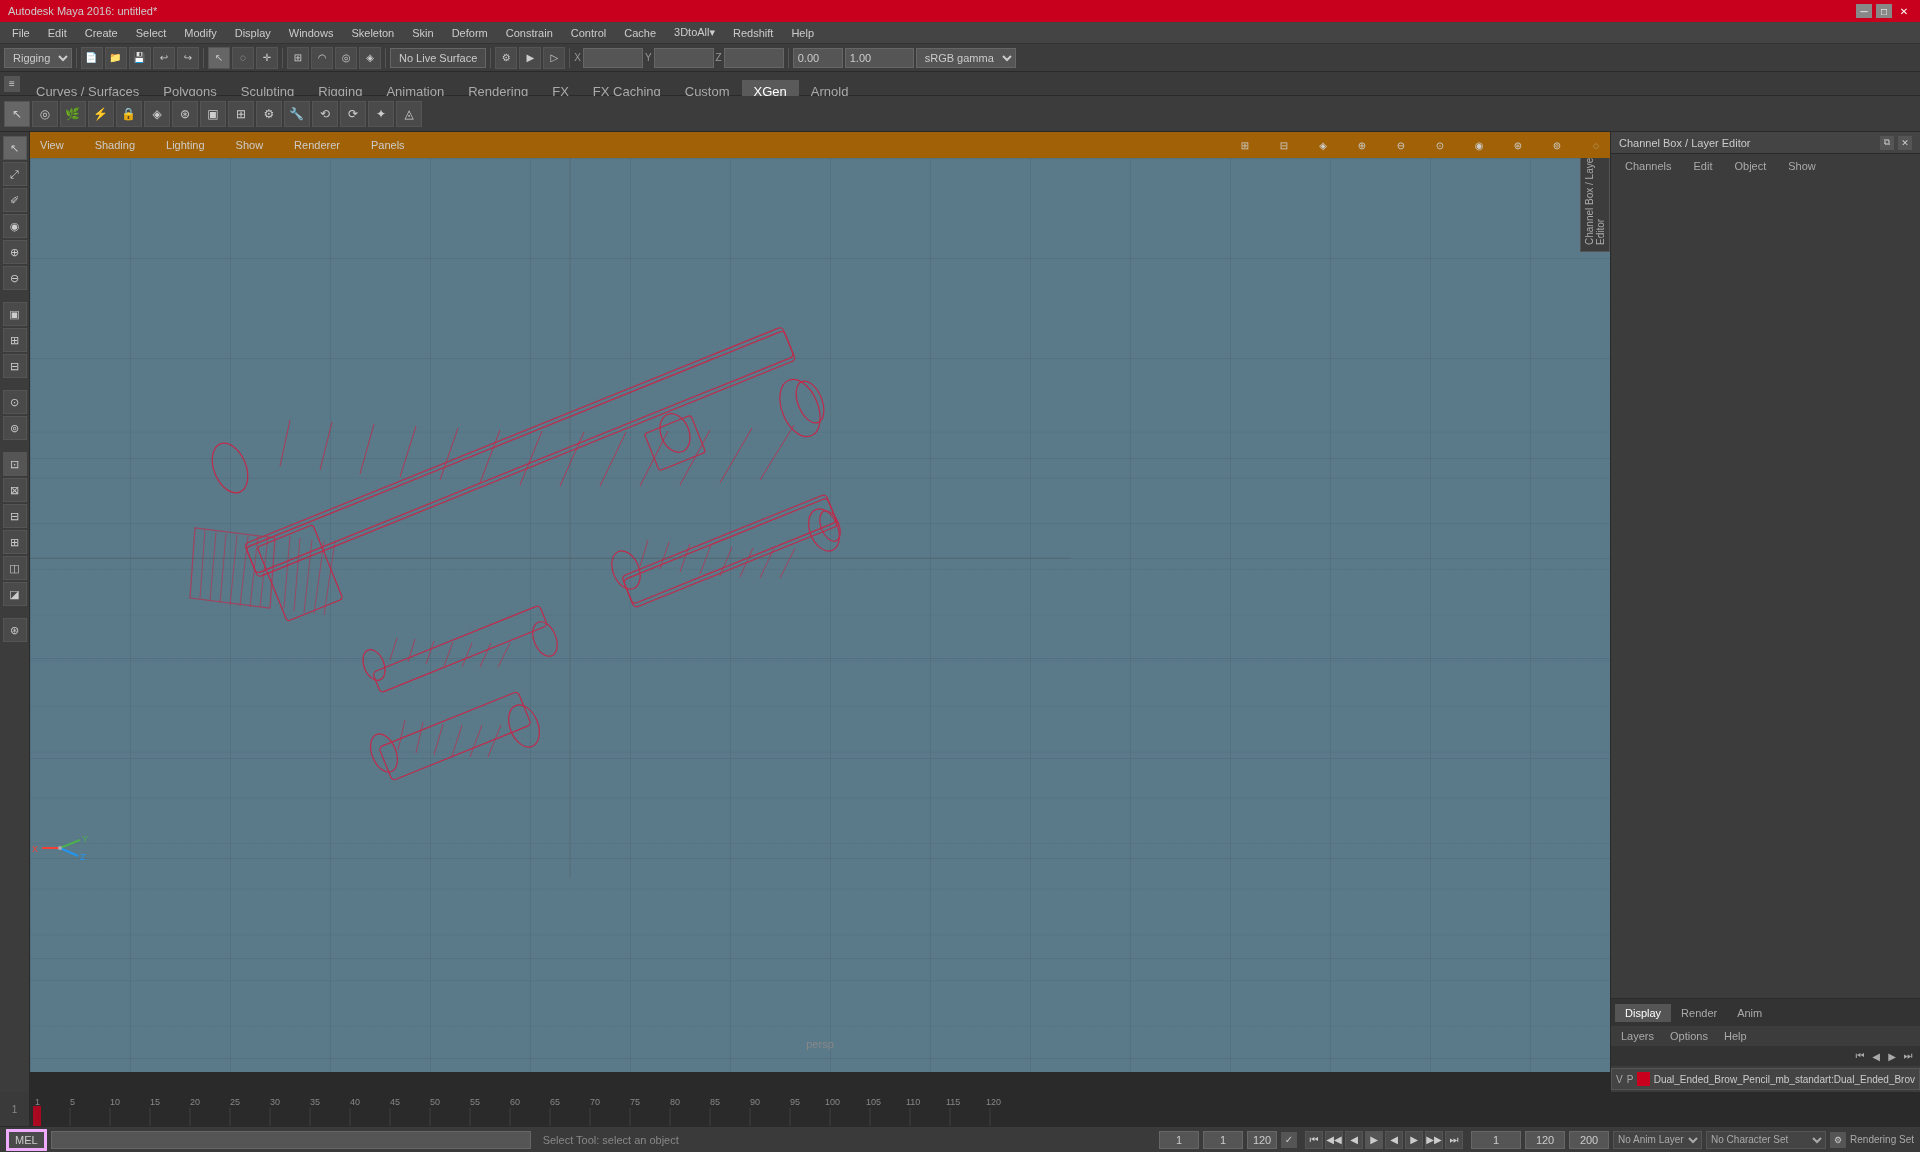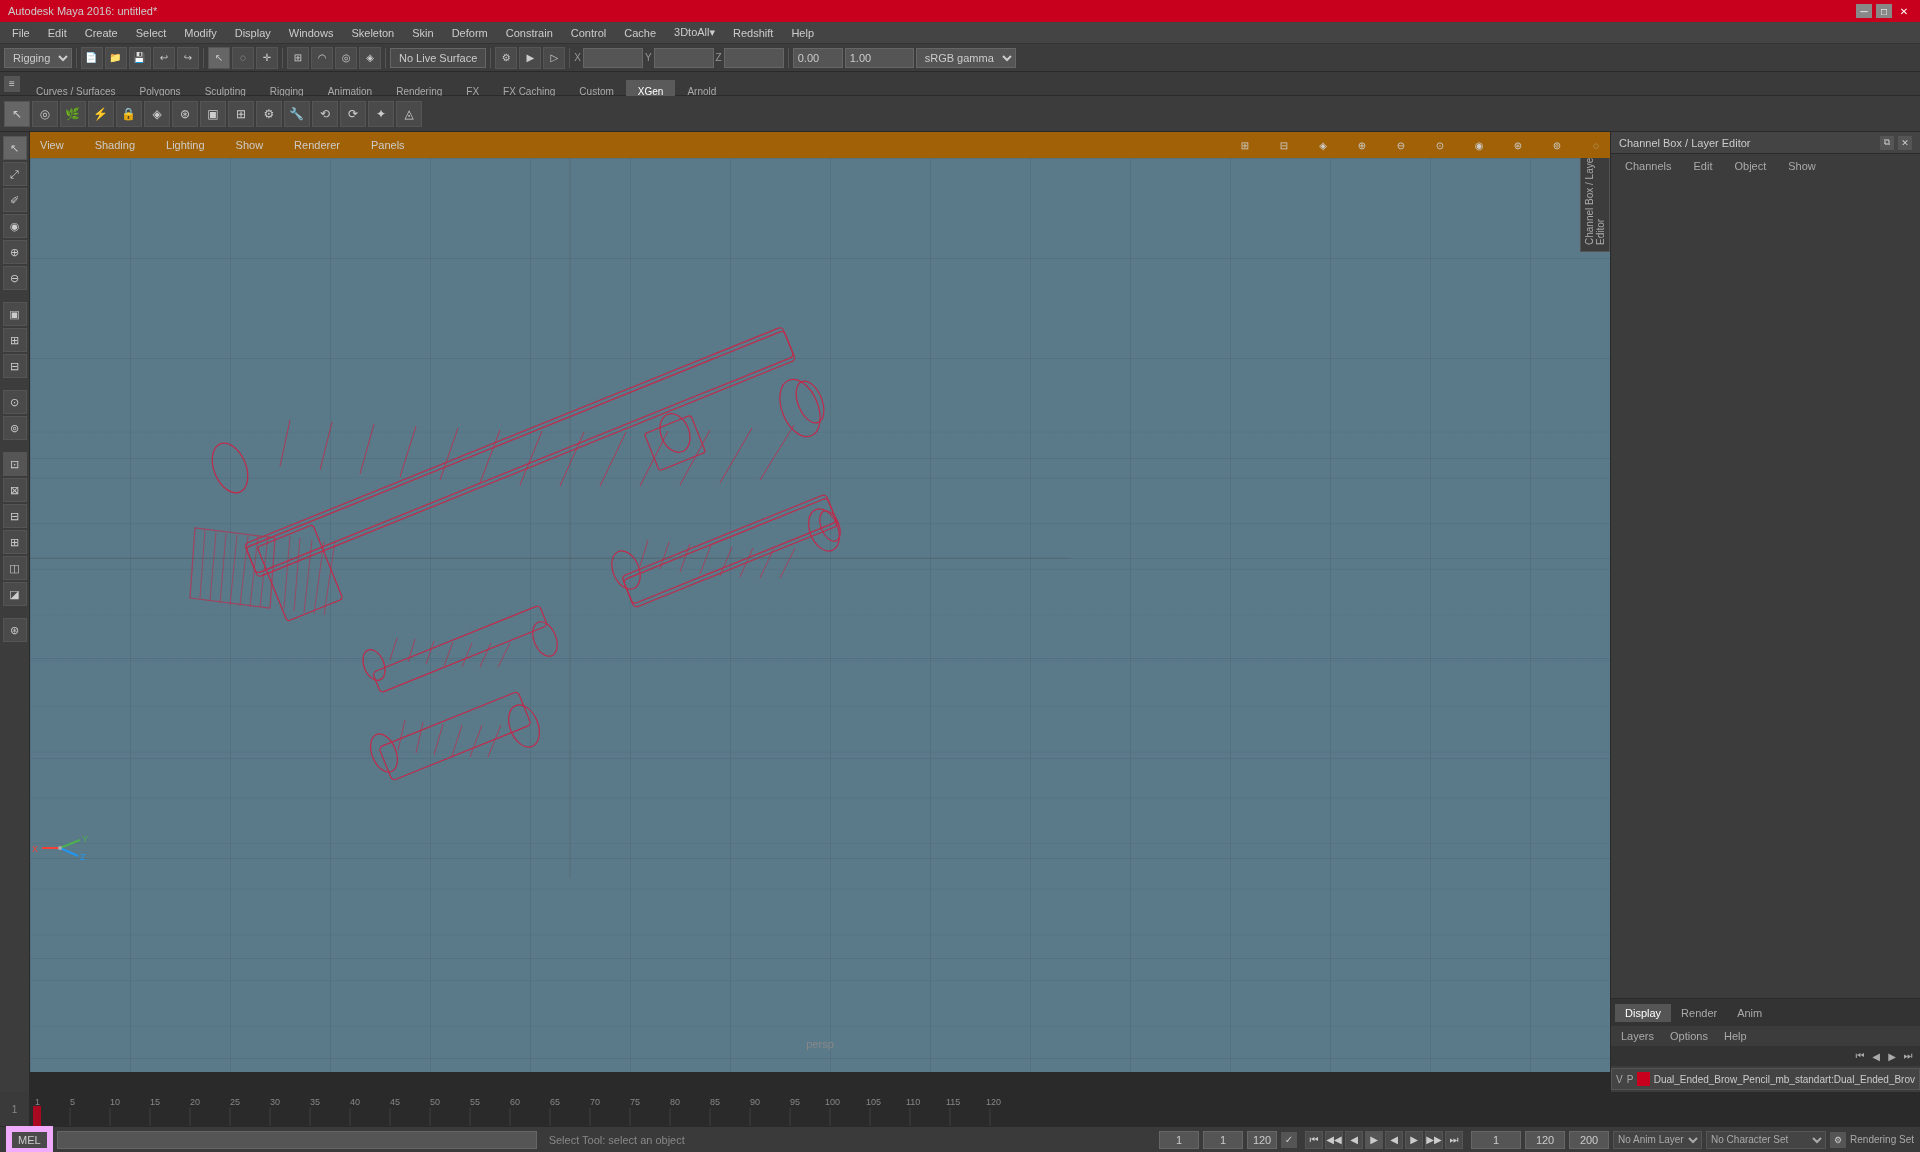--- a/index.html
+++ b/index.html
@@ -134,21 +134,21 @@
       width: 100%;
       height: 24px;
       background: #3a3a3a;
       display: flex;
       align-items: center;
       padding: 0 4px;
       border-bottom: 1px solid #2a2a2a;
     }
     .tab-btn {
       padding: 3px 12px;
-      font-size: 10px;
+      font-size: 13px;
       color: #aaa;
       cursor: pointer;
       background: transparent;
       border: none;
       height: 24px;
       margin-top: 16px;
     }
     .tab-btn.active {
       background: #5a5a5a;
       color: white;
@@ -446,21 +446,21 @@
     .status-left {
       display: flex;
       align-items: center;
       gap: 4px;
     }
     .status-mel {
       background: #4a4a4a;
       padding: 2px 6px;
       font-size: 11px;
       color: #ccc;
-      border: 6px solid #f0abfc;
+      border: 3px solid #f0abfc;
       text-align: center;
     }
     .status-input {
       width: 400px;
       height: 18px;
       background: #555;
       border: 1px solid #666;
       color: #ccc;
       font-size: 11px;
       padding: 0 4px;

